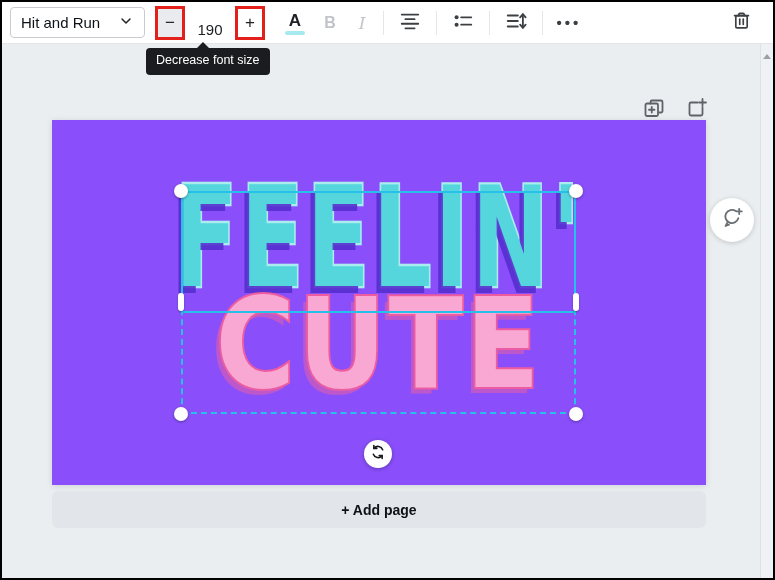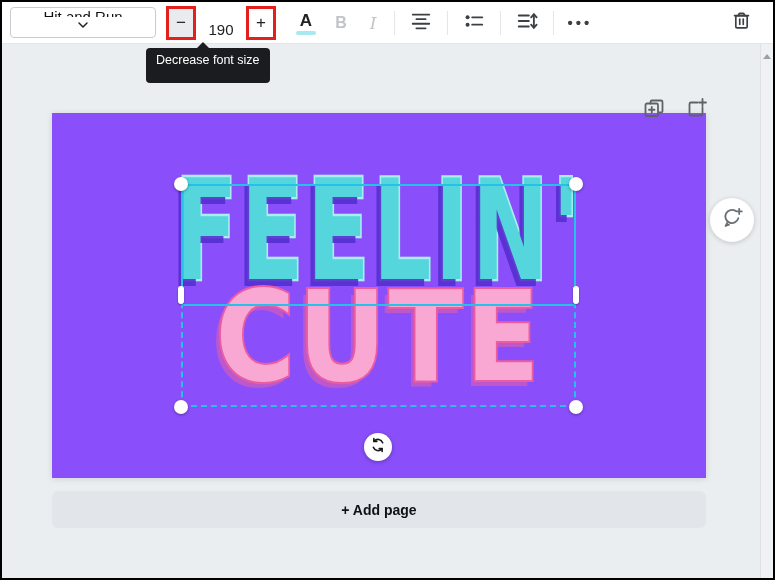--- a/index.html
+++ b/index.html
@@ -2,22 +2,22 @@
 <html><head>
 <meta charset="utf-8">
 <style>
   * { margin:0; padding:0; box-sizing:border-box; }
   html,body { width:775px; height:580px; background:#fff; font-family:"Liberation Sans", sans-serif; }
   .frame { position:relative; width:775px; height:580px; border:2px solid #000; background:#EBEEF1; overflow:hidden; }
 
   
   .toolbar { position:absolute; left:0; top:0; width:771px; height:42px; background:#fff;
              border-bottom:1px solid #E3E5E8; display:flex; align-items:center; padding-left:8px; z-index:30; }
-  .font-selector { width:146px; height:31px; border:1px solid #C8CCD1; border-radius:4px; background:#fff;
-                   display:flex; align-items:center; justify-content:space-between; padding:0 10px; cursor:pointer;flex-direction:column; }
+  .font-selector { width:135px; height:31px; border:1px solid #C8CCD1; border-radius:4px; background:#fff;
+                   display:flex; align-items:center; justify-content:space-between; padding:0 10px; cursor:pointer; }
   .font-selector .fname { font-size:15px; color:#0D1216; white-space:nowrap; overflow:hidden; }
   .chev { width:16px; height:16px; flex:0 0 auto; }
   .hl { border:3px solid #E3201B; margin-left:10px; }
   .hl.plus-hl { margin-left:0; }
   .szbtn { width:24px; height:28px; display:flex; align-items:center; justify-content:center;
            font-size:17px; color:#202124; cursor:pointer; border:none; }
   .minus-btn { background:#E9EBEE; }
   .plus-btn  { background:#fff; }
   .size-val { width:50px; text-align:center; font-size:15px; color:#202124; cursor:text;margin-top:13px; }
   .tc-btn { margin-left:12px; width:36px; display:flex; flex-direction:column; align-items:center; cursor:pointer; }
@@ -27,36 +27,36 @@
   .i-btn { width:30px; text-align:center; font-size:17px; font-style:italic; color:#C1C4C9;
            font-family:"DejaVu Serif", serif; cursor:pointer; }
   .tdiv { width:1px; height:24px; background:#E4E6E9; margin:0 6px; }
   .icon-btn { width:40px; height:32px; display:flex; align-items:center; justify-content:center; cursor:pointer; border-radius:4px; }
   .more-btn { font-size:15px; font-weight:bold; color:#3C4043; letter-spacing:3px; }
   .tb-spacer { flex:1; }
   .trash-btn { margin-right:12px; }
 
   
   .tooltip { position:absolute; left:144px; top:46px; background:#1A1C1F; color:#fff; font-size:12.5px;
-             padding:5px 10px 16px; border-radius:4px; z-index:40; white-space:nowrap; }
+             padding:5px 10px 8px; border-radius:4px; z-index:40; white-space:nowrap; }
   .tooltip .arrow { position:absolute; top:-6px; left:50px; width:0; height:0;
                     border-left:7px solid transparent; border-right:7px solid transparent; border-bottom:7px solid #1A1C1F; }
 
   
   .scroll-strip { position:absolute; right:0; top:42px; bottom:0; width:13px; background:#F0F1F4;
                   border-left:1px solid #DFE2E5; z-index:20; }
   .scroll-up { position:absolute; top:10px; left:2px; width:0; height:0;
                border-left:4px solid transparent; border-right:4px solid transparent; border-bottom:5px solid #9AA0A6; }
 
   
   .page-actions { position:absolute; left:637px; top:94px; display:flex; gap:12px; z-index:5; }
   .pa-btn { width:30px; height:30px; display:flex; align-items:center; justify-content:center; cursor:pointer; }
 
   
-  .canvas { position:absolute; left:50px; top:111px; width:654px; height:365px; background:#8A4FFB;
+  .canvas { position:absolute; left:50px; top:118px; width:654px; height:365px; background:#8A4FFB;
             box-shadow:0 1px 6px rgba(0,0,0,0.12); }
   .word { position:absolute; left:50%; white-space:nowrap; font-family:"DejaVu Sans", sans-serif;
           font-weight:bold; line-height:1; cursor:move; }
   .word1 { top:48px; font-size:118px; letter-spacing:4px; color:#55D6DD;
            -webkit-text-stroke:4px #A9EDEE; paint-order:stroke fill;
            text-shadow:-6px 6px 0 rgba(84,47,206,0.9);
            transform:translateX(-50%) scale(0.78,1.18); transform-origin:center top; }
   .word2 { top:162px; font-size:118px; letter-spacing:3px; color:#F9A8D4;
            -webkit-text-stroke:4px #EE5C9F; paint-order:stroke fill;
            text-shadow:-5px 6px 0 rgba(231,95,165,0.55);

